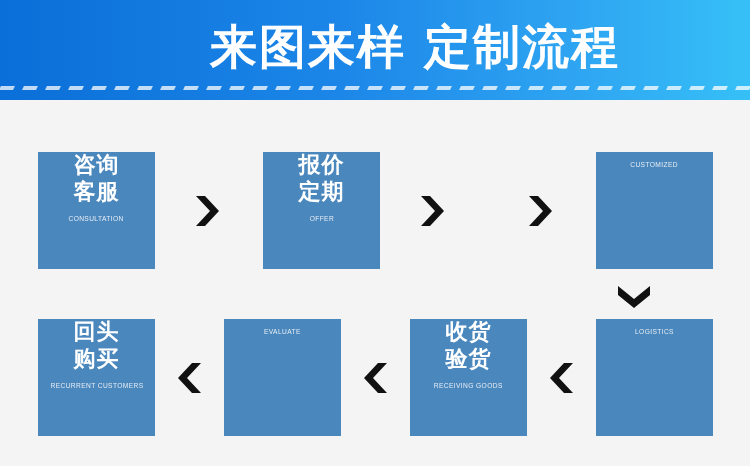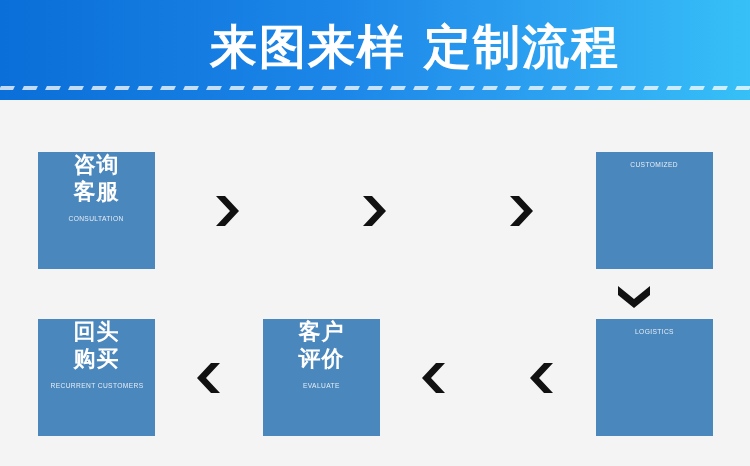--- a/index.html
+++ b/index.html
@@ -209,20 +209,27 @@
       </div>
 
       <div class="arrow">
         <span class="chev-right">
           <svg width="30" height="34" viewBox="0 0 30 34">
               <path d="M2 2 L16 17 L2 32 L11 32 L25 17 L11 2 Z" fill="#111111"></path>
             </svg>
         </span>
       </div>
 
+      <div class="box">
+        <div class="cn">
+          <div>报价</div>
+          <div>定期</div>
+        </div>
+        <div class="en">OFFER</div>
+      </div>
 
       <div class="arrow">
         <span class="chev-right">
           <svg width="30" height="34" viewBox="0 0 30 34">
               <path d="M2 2 L16 17 L2 32 L11 32 L25 17 L11 2 Z" fill="#111111"></path>
             </svg>
         </span>
       </div>
 
 
@@ -260,35 +267,38 @@
 
       <div class="arrow">
         <span class="chev-left">
           <svg width="30" height="34" viewBox="0 0 30 34">
               <path d="M26 2 L12 17 L26 32 L17 32 L3 17 L17 2 Z" fill="#111111"></path>
             </svg>
         </span>
       </div>
 
       <div class="box">
+        <div class="en">EVALUATE</div>
+      </div>
+
+      <div class="arrow">
+        <span class="chev-left">
+          <svg width="30" height="34" viewBox="0 0 30 34">
+              <path d="M26 2 L12 17 L26 32 L17 32 L3 17 L17 2 Z" fill="#111111"></path>
+            </svg>
+        </span>
+      </div>
+
+      <div class="box">
         <div class="cn">
-          <div>客户</div>
-          <div>评价</div>
+          <div>收货</div>
+          <div>验货</div>
         </div>
-        <div class="en">EVALUATE</div>
-      </div>
-
-      <div class="arrow">
-        <span class="chev-left">
-          <svg width="30" height="34" viewBox="0 0 30 34">
-              <path d="M26 2 L12 17 L26 32 L17 32 L3 17 L17 2 Z" fill="#111111"></path>
-            </svg>
-        </span>
-      </div>
-
+        <div class="en">RECEIVING GOODS</div>
+      </div>
 
       <div class="arrow">
         <span class="chev-left">
           <svg width="30" height="34" viewBox="0 0 30 34">
               <path d="M26 2 L12 17 L26 32 L17 32 L3 17 L17 2 Z" fill="#111111"></path>
             </svg>
         </span>
       </div>
 
       <div class="box">

